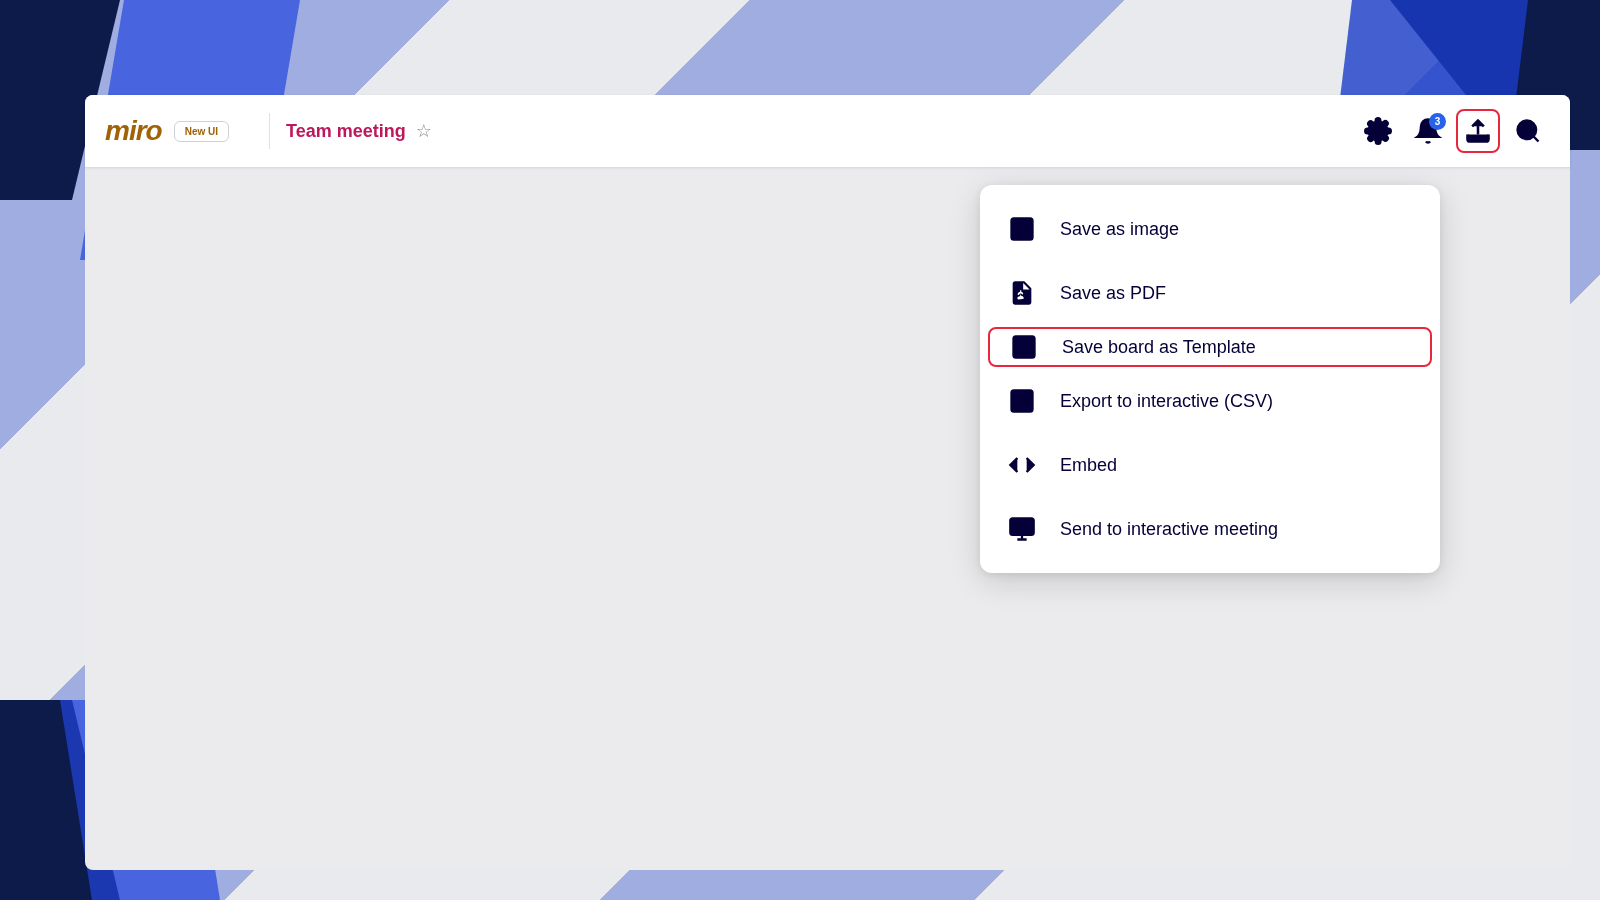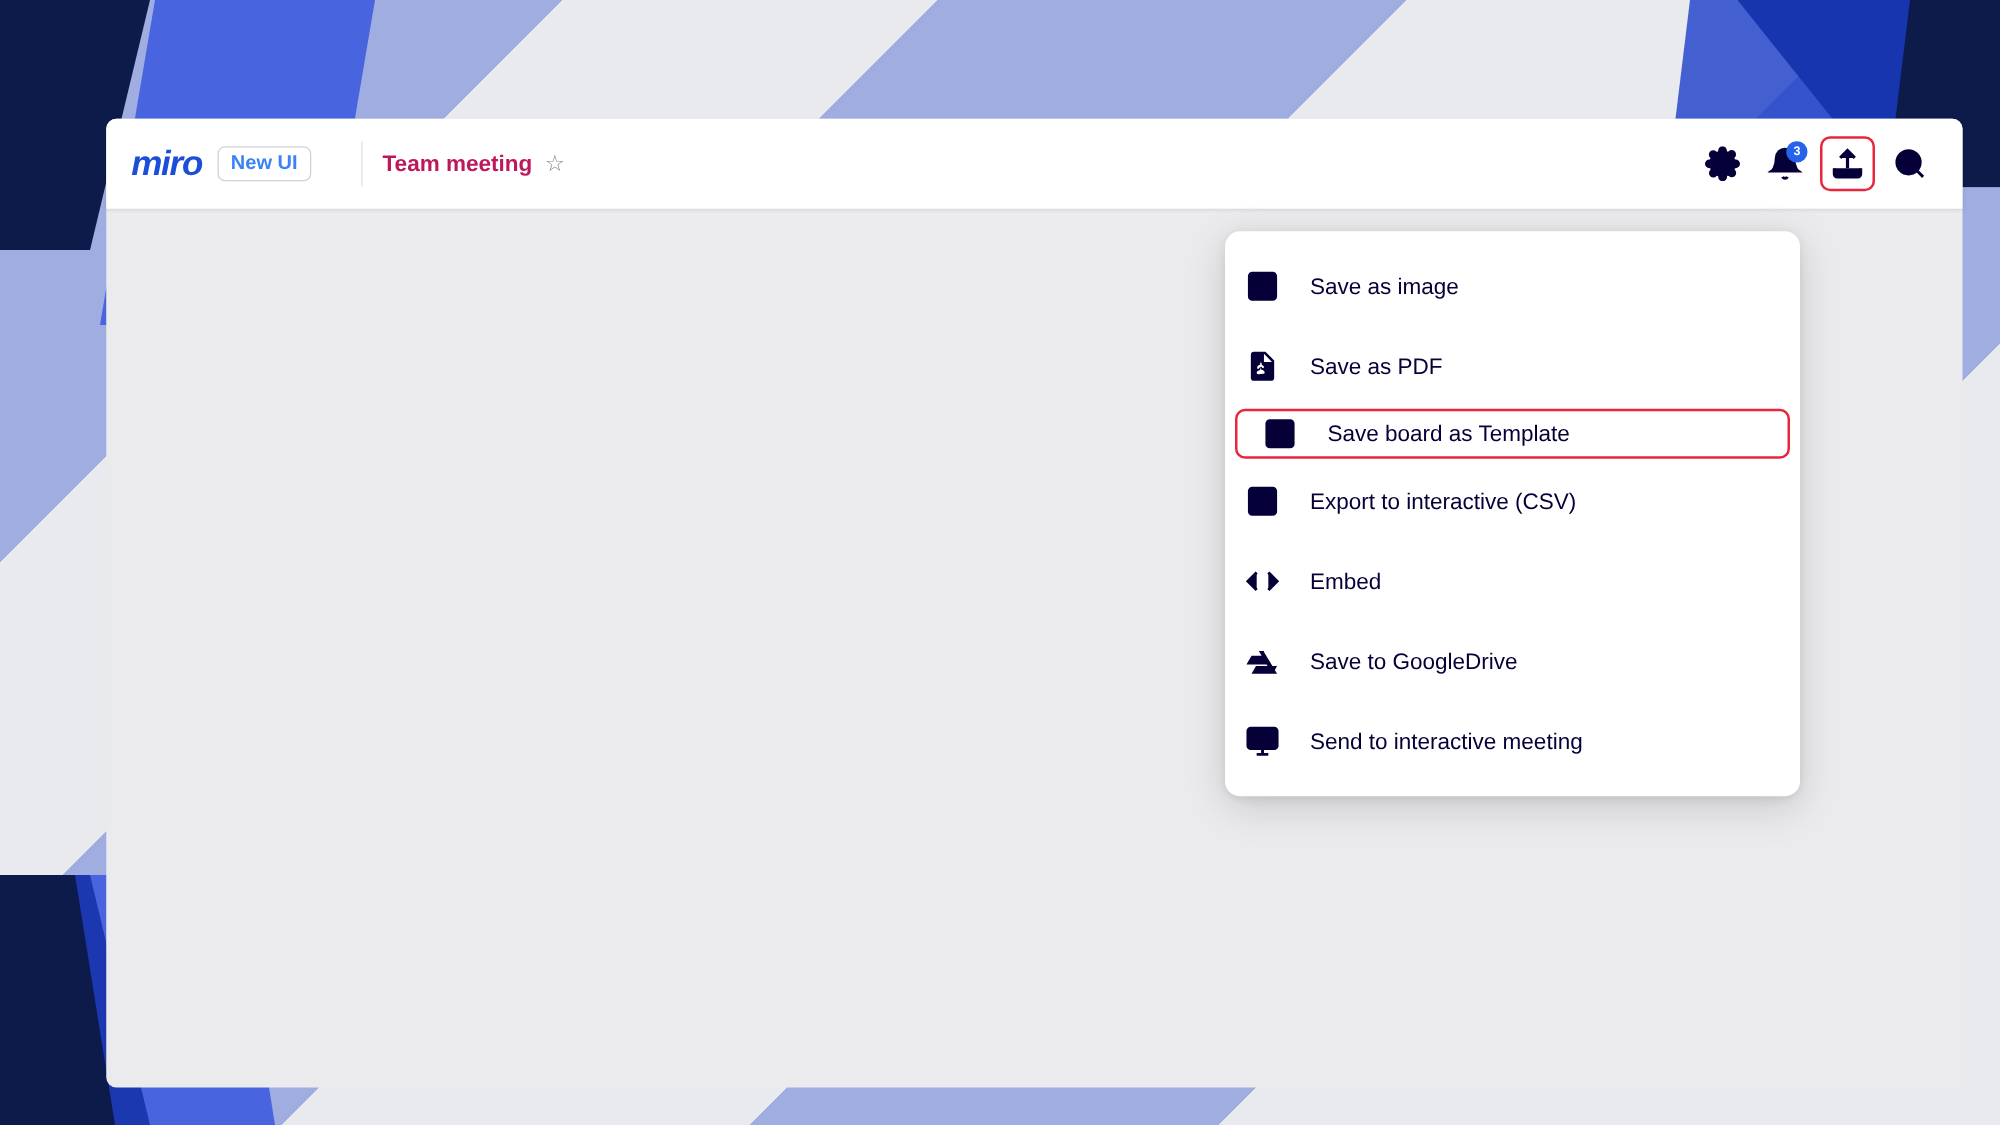--- a/index.html
+++ b/index.html
@@ -124,33 +124,33 @@
     .logo-area {
       display: flex;
       align-items: center;
       gap: 12px;
       margin-right: 24px;
     }
 
     .miro-logo {
       font-size: 28px;
       font-weight: 800;
-      color: #1d4ed8;
+      color: #a16207;
       letter-spacing: -1px;
       font-style: italic;
     }
 
     .new-ui-badge {
       background: white;
       border: 1.5px solid #d0d0d8;
       border-radius: 6px;
       padding: 4px 10px;
-      font-size: 16px;
+      font-size: 10px;
       font-weight: 600;
-      color: #3b82f6;
+      color: #a16207;
       cursor: pointer;
     }
 
     .divider {
       width: 1px;
       height: 36px;
       background: #e0e0e6;
       margin: 0 16px;
     }
 
@@ -218,21 +218,21 @@
       background: white;
       border-radius: 12px;
       box-shadow: 0 8px 32px rgba(0,0,0,0.15), 0 2px 8px rgba(0,0,0,0.08);
       z-index: 100;
       padding: 12px 0;
     }
 
     .menu-item {
       display: flex;
       align-items: center;
-      padding: 14px 12px;
+      padding: 14px 24px;
       cursor: pointer;
       gap: 20px;
       border-radius: 0;
       transition: background 0.12s;
     }
 
     .menu-item.highlighted {
       border: 2.5px solid #e8273c;
       border-radius: 8px;
       margin: 2px 8px;
@@ -373,28 +373,20 @@
   <div class="menu-item">
     <span class="menu-icon">
       <svg viewBox="0 0 24 24" fill="none" stroke="#050038" stroke-width="2">
         <polyline points="16 18 22 12 16 6"></polyline>
         <polyline points="8 6 2 12 8 18"></polyline>
       </svg>
     </span>
     <span class="menu-label">Embed</span>
   </div>
 
-  <div class="menu-item">
-    <span class="menu-icon">
-      <svg viewBox="0 0 24 24" fill="#050038">
-        <path d="M4.5 20.5l3-5.2H22l-3 5.2H4.5zm7-12.3l3.5 6.1H1L4.5 8.2l7 0zm1.5-2.6L22 20.5l-3.5 0-9-15.6 3.5 0z"></path>
-      </svg>
-    </span>
-    <span class="menu-label">Save to GoogleDrive</span>
-  </div>
 
 
   <div class="menu-item">
     <span class="menu-icon">
       <svg viewBox="0 0 24 24" fill="none" stroke="#050038" stroke-width="2">
         <rect x="2" y="3" width="20" height="14" rx="2"></rect>
         <path d="M8 21h8m-4-4v4"></path>
         <path d="M9 11l2 2 4-4"></path>
       </svg>
     </span>

